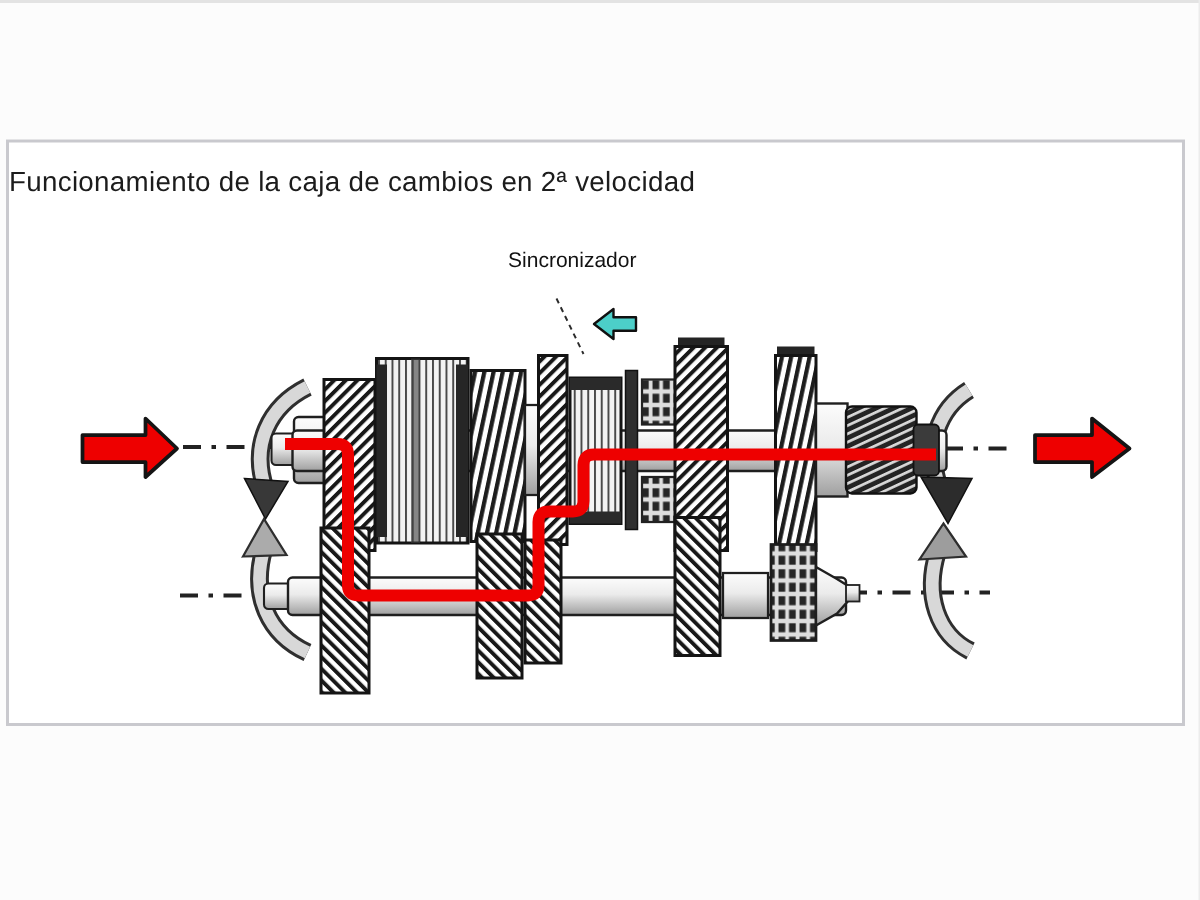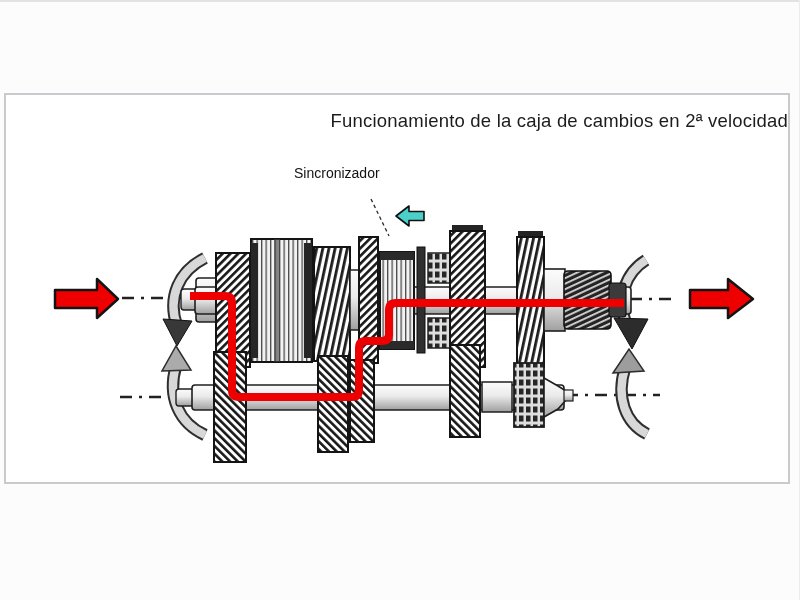--- a/index.html
+++ b/index.html
@@ -8,25 +8,25 @@
     background:#fcfcfc;
     font-family:"Liberation Sans", sans-serif;
   }
   .page-top-edge{position:absolute;top:0;left:0;width:800px;height:2px;background:#e3e3e3;}
   .page-right-edge{position:absolute;top:0;right:0;width:1px;height:600px;background:#ececec;}
   .panel{
     position:absolute;left:4px;top:93px;width:786px;height:391px;
     box-sizing:border-box;background:#ffffff;border:2px solid #c9c9ce;
   }
   .title{
-    position:absolute;top:15px;left:0;width:100%;text-align:right;
+    position:absolute;top:15px;left:0;width:100%;text-align:left;
     font-size:18.5px;color:#1c1c1c;letter-spacing:.2px;
   }
   .sync-label{
-    position:absolute;top:70px;left:288px;width:175px;text-align:left;
+    position:absolute;top:70px;left:288px;width:175px;text-align:center;
     font-size:14px;line-height:17px;color:#121212;
   }
   svg.diagram{position:absolute;left:0;top:0;width:800px;height:600px;}
 </style>
 </head>
 <body>
 
 <div class="page-top-edge"></div>
 <div class="page-right-edge"></div>
 

